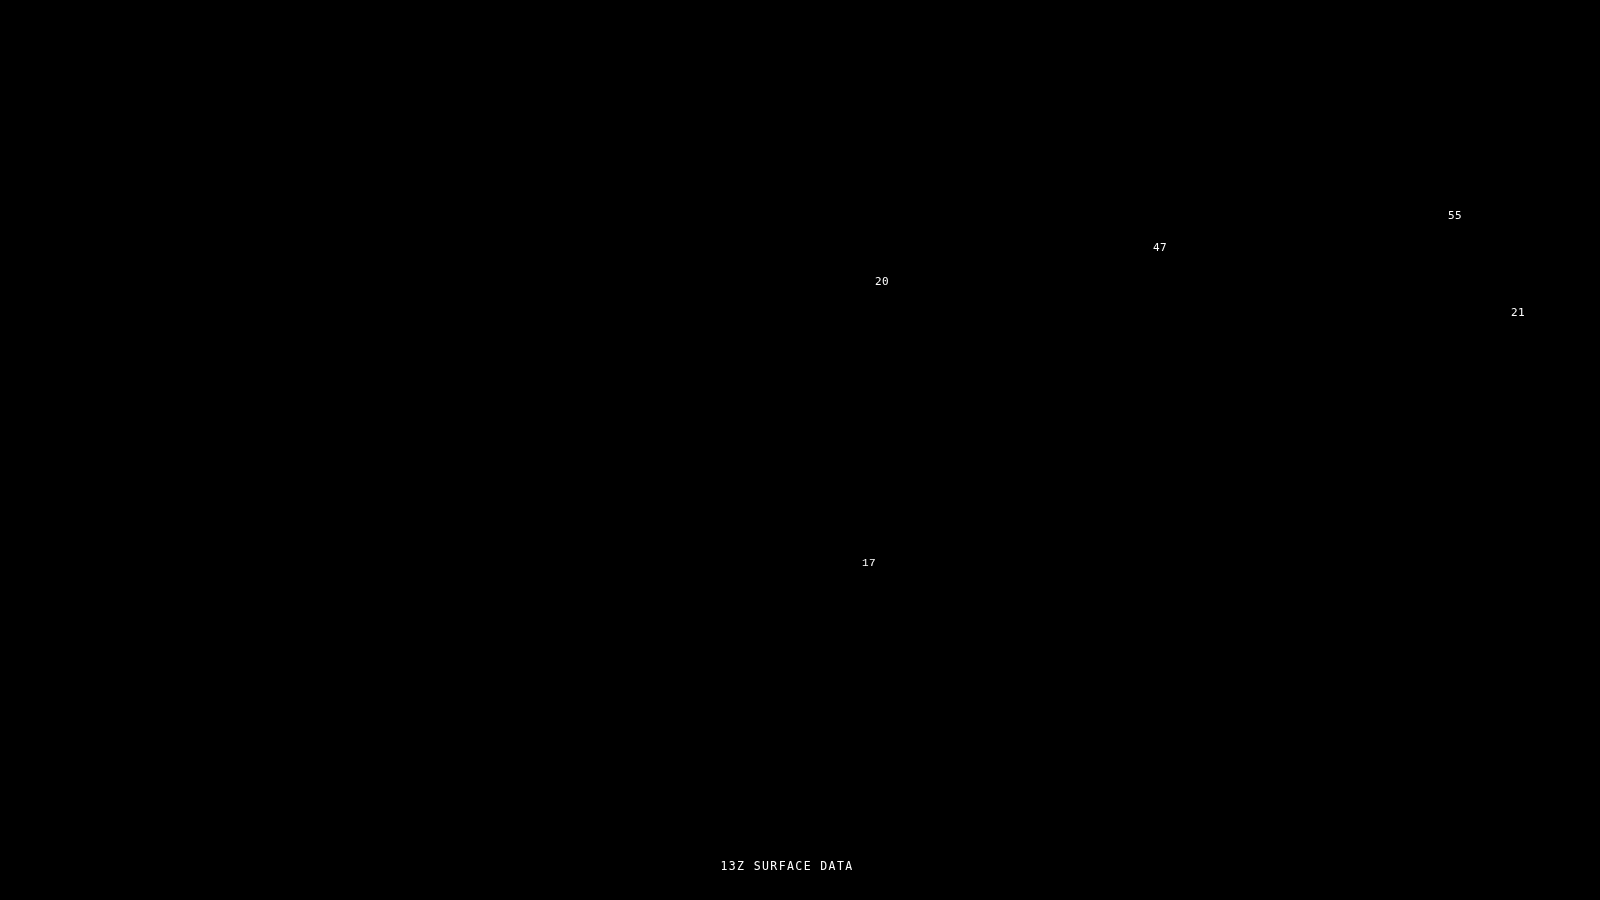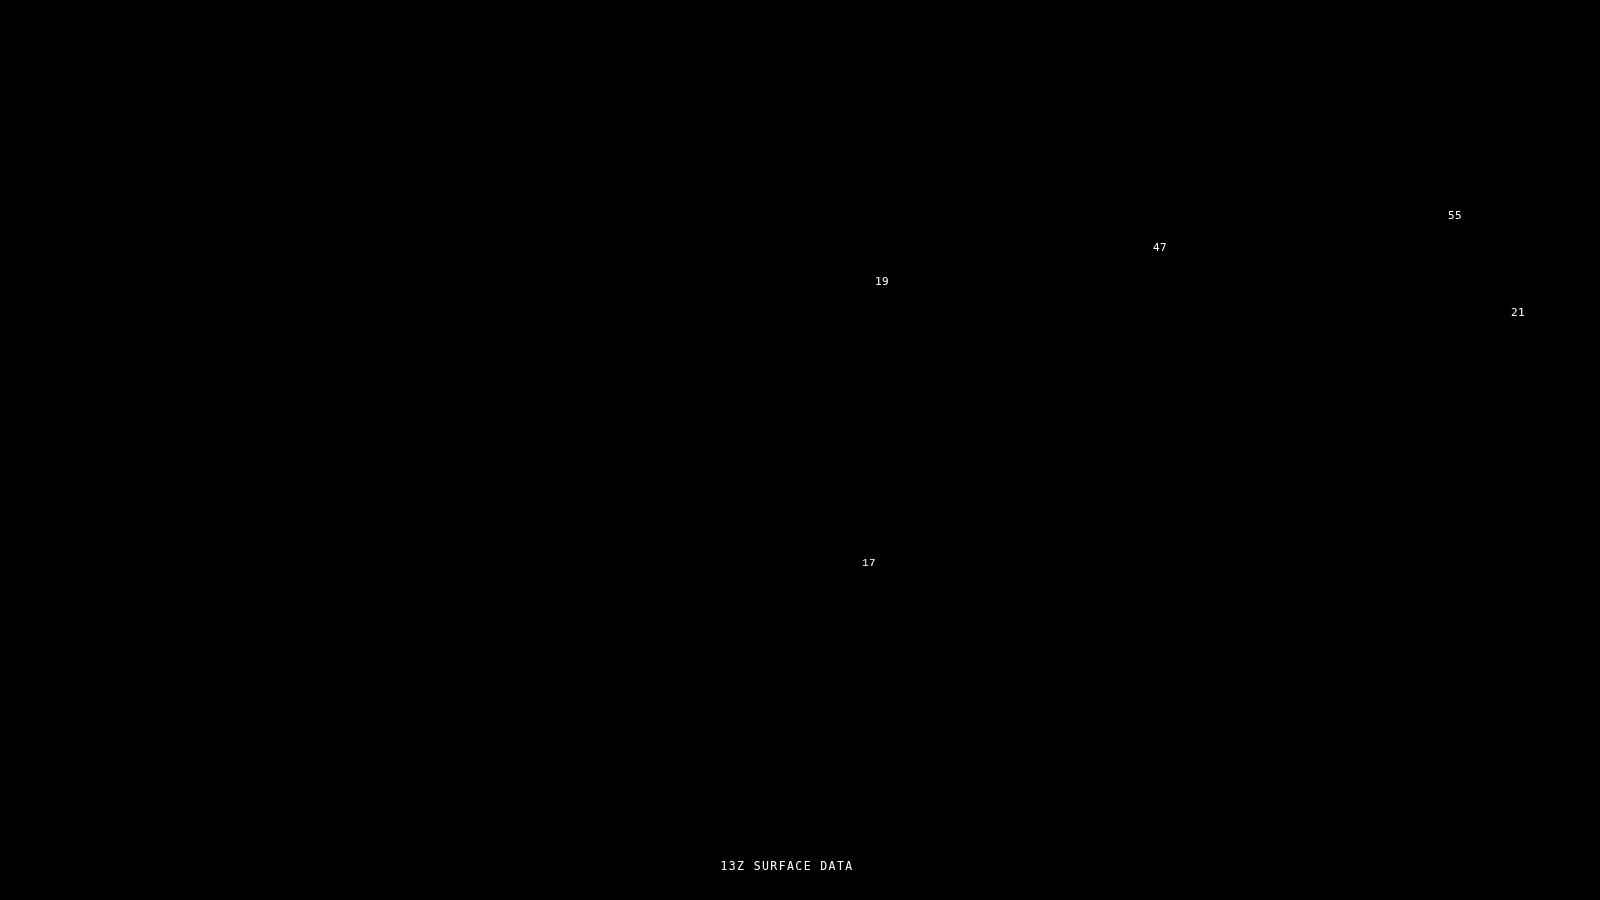--- a/index.html
+++ b/index.html
@@ -34,18 +34,18 @@
     white-space: nowrap;
     transform: translateX(-50%);
   }
 </style>
 </head>
 <body>
 
 <div id="canvas">
   <div class="station-value" style="left:1455px; top:215px;">55</div>
   <div class="station-value" style="left:1121px; top:247px;margin-left:39px;">47</div>
-  <div class="station-value" style="left:882px; top:281px;">19</div>
+  <div class="station-value" style="left:882px; top:281px;">20</div>
   <div class="station-value" style="left:1518px; top:312px;">21</div>
   <div class="station-value" style="left:869px; top:563px;font-family:Liberation Mono, monospace;">17</div>
 
   <div class="caption" style="left:787px; top:859px;">13Z SURFACE DATA</div>
 </div>
 
 </body></html>

